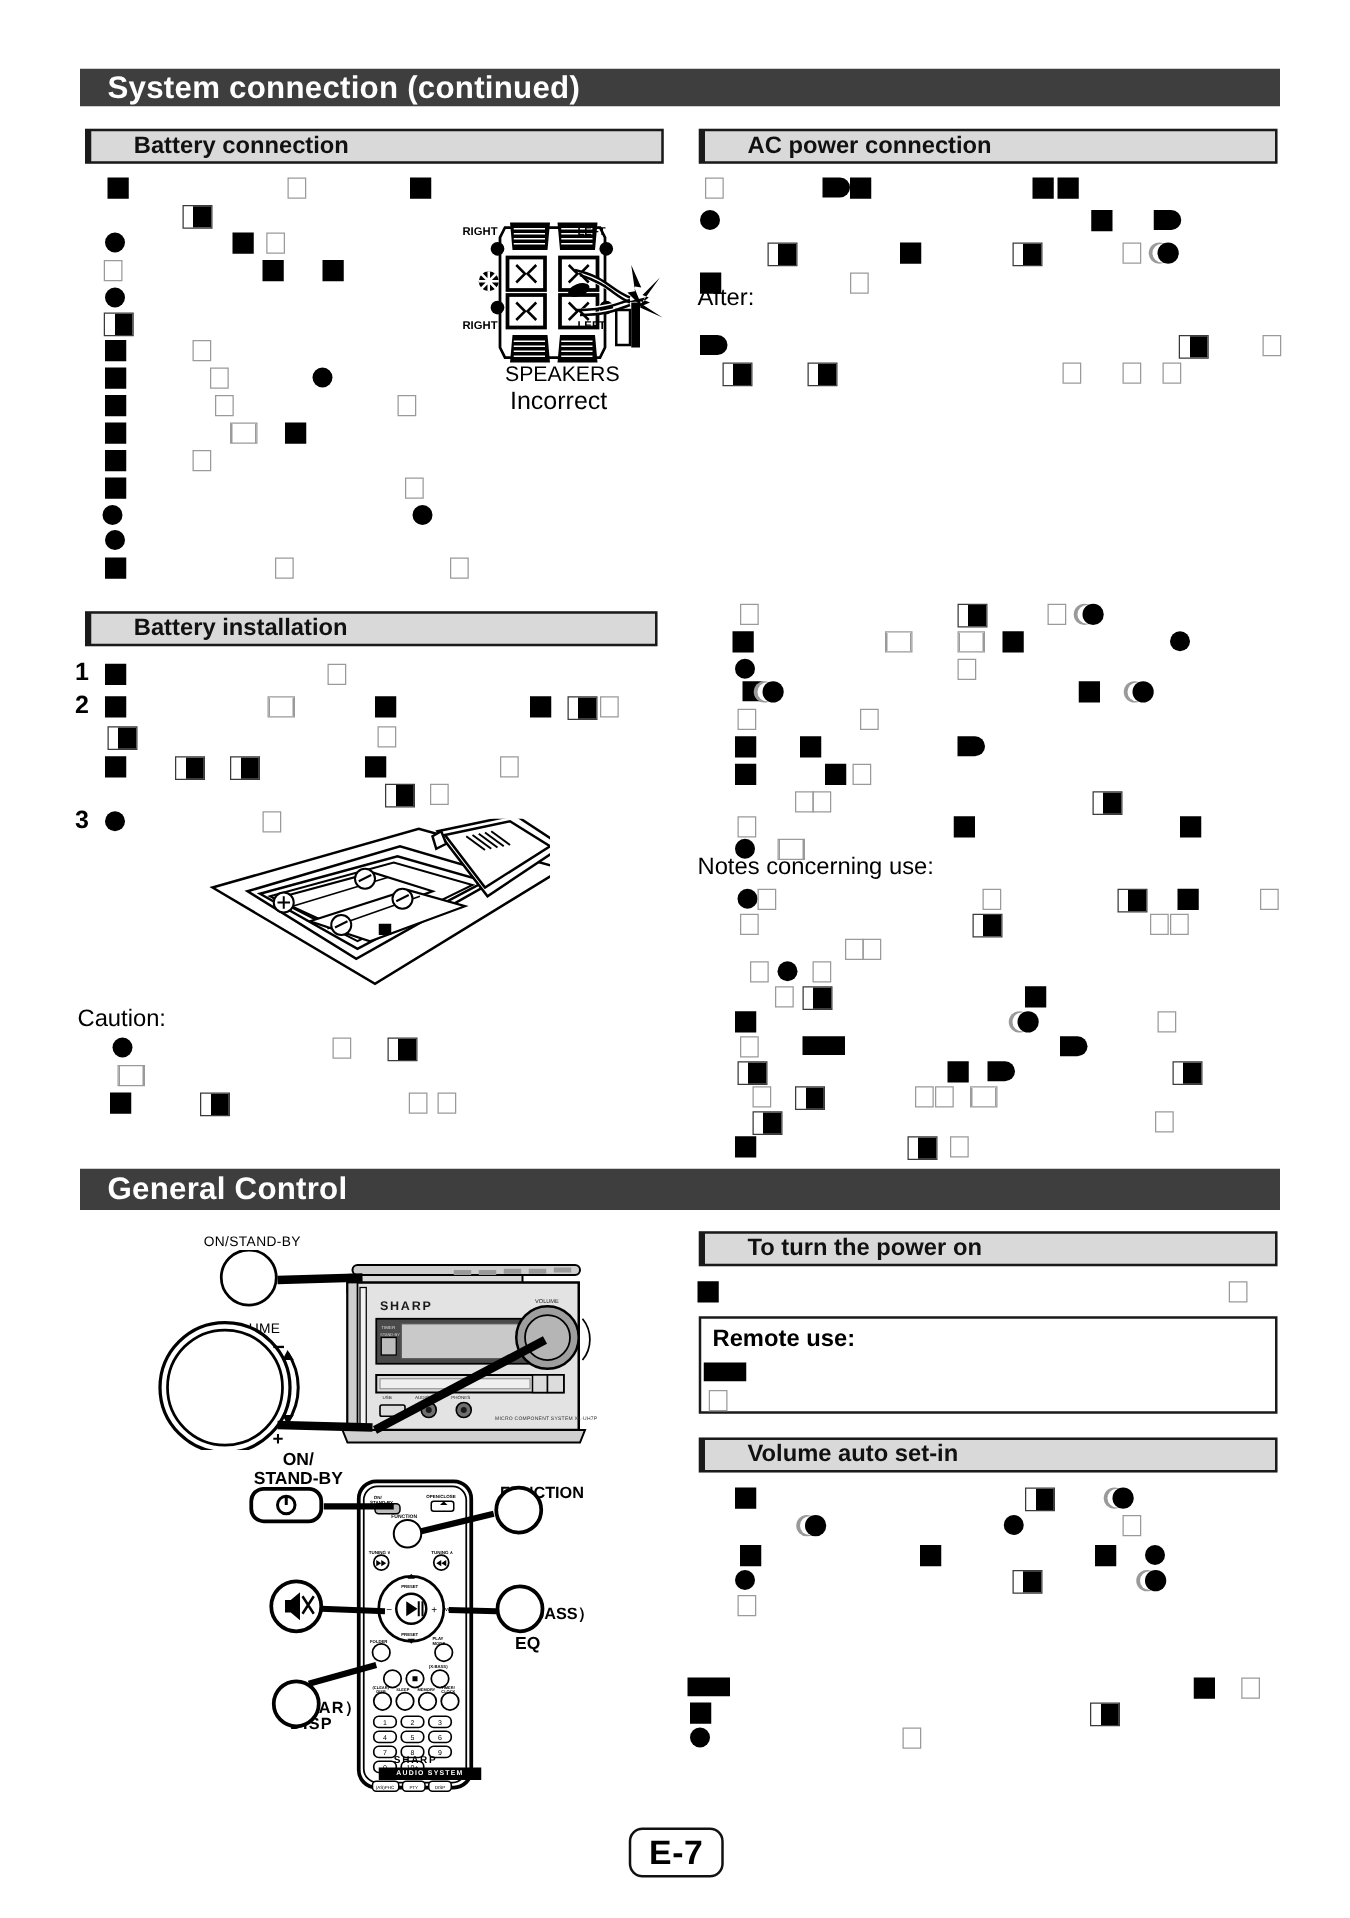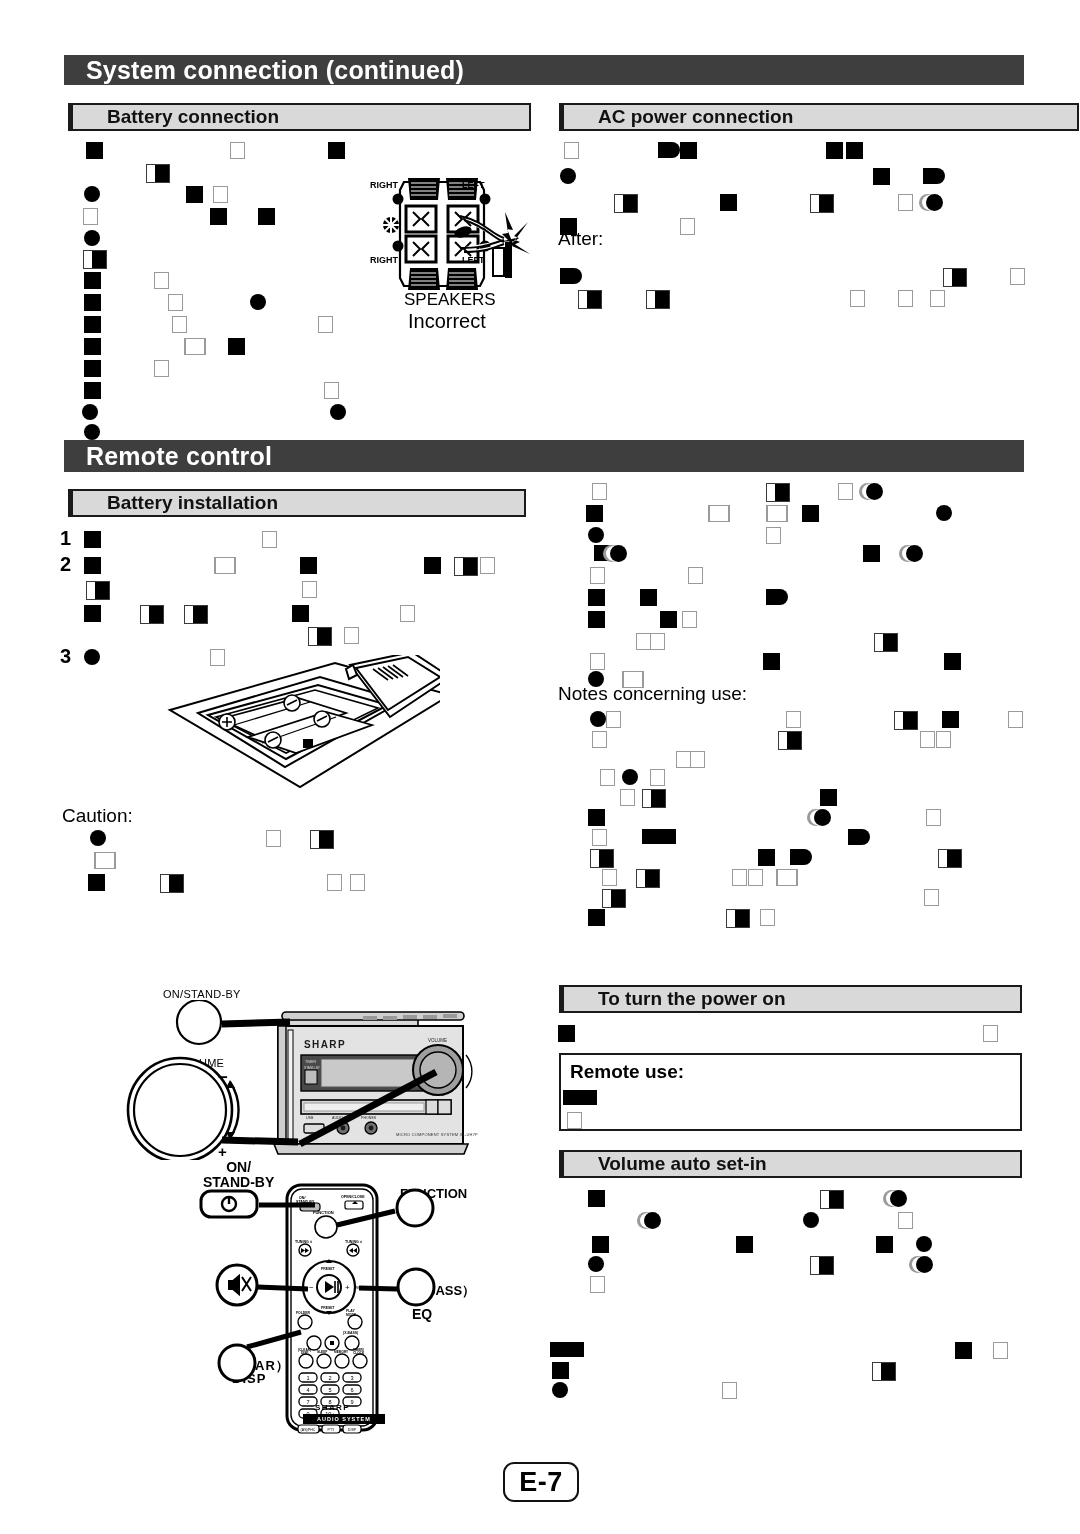--- a/index.html
+++ b/index.html
@@ -209,21 +209,21 @@
       <ellipse cx="95" cy="62" rx="9" ry="5" fill="#000" transform="rotate(-20 95 62)"></ellipse>
     </svg>
   </div>
   <div class="figtxt" style="left:370px;top:180px;font-size:9px;font-weight:bold;">RIGHT</div>
   <div class="figtxt" style="left:462px;top:180px;font-size:9px;font-weight:bold;">LEFT</div>
   <div class="figtxt" style="left:370px;top:255px;font-size:9px;font-weight:bold;">RIGHT</div>
   <div class="figtxt" style="left:462px;top:255px;font-size:9px;font-weight:bold;">LEFT</div>
   <div class="figtxt" style="left:404px;top:290px;font-size:17px;">SPEAKERS</div>
   <div class="figtxt" style="left:408px;top:310px;font-size:20px;">Incorrect</div>
 
-  <div class="subbar" style="left:559px;top:103px;width:520px;height:28px;">AC power connection</div>
+  <div class="subbar" style="left:559px;top:103px;width:463px;height:28px;">AC power connection</div>
 
   <div class="gl" id="r-acpower" style="left:558px;top:142px;width:470px;height:180px;">
       <span class="g ob" style="position: absolute; left: 6px; top: 0px; width: 13px; height: 15px;"></span>
       <span class="g rr" style="position: absolute; left: 100px; top: 0px; width: 22px; height: 16px;"></span>
       <span class="g sq" style="position: absolute; left: 122px; top: 0px; width: 17px; height: 17px;"></span>
       <span class="g sq" style="position: absolute; left: 268px; top: 0px; width: 17px; height: 17px;"></span>
       <span class="g sq" style="position: absolute; left: 288px; top: 0px; width: 17px; height: 17px;"></span>
       <span class="g ci" style="position: absolute; left: 2px; top: 26px; width: 16px; height: 16px;"></span>
       <span class="g sq" style="position: absolute; left: 315px; top: 26px; width: 17px; height: 17px;"></span>
       <span class="g rr" style="position: absolute; left: 365px; top: 26px; width: 22px; height: 16px;"></span>
@@ -238,21 +238,20 @@
       <span class="g half" style="position: absolute; left: 385px; top: 126px; width: 22px; height: 17px;"></span>
       <span class="g ob" style="position: absolute; left: 452px; top: 126px; width: 13px; height: 15px;"></span>
       <span class="g half" style="position: absolute; left: 20px; top: 148px; width: 22px; height: 17px;"></span>
       <span class="g half" style="position: absolute; left: 88px; top: 148px; width: 22px; height: 17px;"></span>
       <span class="g ob" style="position: absolute; left: 292px; top: 148px; width: 13px; height: 15px;"></span>
       <span class="g ob" style="position: absolute; left: 340px; top: 148px; width: 13px; height: 15px;"></span>
       <span class="g ob" style="position: absolute; left: 372px; top: 148px; width: 13px; height: 15px;"></span>
     </div>
   <div class="plainlabel" style="left:558px;top:228px;font-size:19px;">After:</div>
 
-  <div class="banner" style="left:64px;top:440px;width:960px;height:32px;">Remote control</div>
 
   <div class="subbar" style="left:68px;top:489px;width:458px;height:28px;">Battery installation</div>
 
   <div class="gl" id="r-battery" style="left:62px;top:531px;width:470px;height:160px;">
       <span class="g sq" style="position: absolute; left: 22px; top: 0px; width: 17px; height: 17px;"></span>
       <span class="g ob" style="position: absolute; left: 200px; top: 0px; width: 13px; height: 15px;"></span>
       <span class="num" style="left: -2px; top: -4px;">1</span>
       <span class="g sq" style="position: absolute; left: 22px; top: 26px; width: 17px; height: 17px;"></span>
       <span class="g ddbl" style="position: absolute; left: 152px; top: 26px; width: 20px; height: 15px;"></span>
       <span class="g sq" style="position: absolute; left: 238px; top: 26px; width: 17px; height: 17px;"></span>
@@ -408,20 +407,21 @@
       <span class="g ob" style="position: absolute; left: 190px; top: 386px; width: 13px; height: 15px;"></span>
       <span class="g ddbl" style="position: absolute; left: 218px; top: 386px; width: 20px; height: 15px;"></span>
       <span class="g half" style="position: absolute; left: 44px; top: 406px; width: 22px; height: 17px;"></span>
       <span class="g ob" style="position: absolute; left: 366px; top: 406px; width: 13px; height: 15px;"></span>
       <span class="g sq" style="position: absolute; left: 30px; top: 426px; width: 17px; height: 17px;"></span>
       <span class="g half" style="position: absolute; left: 168px; top: 426px; width: 22px; height: 17px;"></span>
       <span class="g ob" style="position: absolute; left: 202px; top: 426px; width: 13px; height: 15px;"></span>
     </div>
   <div class="plainlabel" style="left:558px;top:683px;font-size:19px;">Notes concerning use:</div>
 
+  <div class="banner" style="left:64px;top:935px;width:960px;height:33px;">General Control</div>
 
   <div class="figtxt" style="left:163px;top:988px;font-size:11px;letter-spacing:.3px;">ON/STAND-BY</div>
   <div class="figtxt" style="left:176px;top:1057px;font-size:11px;letter-spacing:.3px;">VOLUME</div>
 
   <div class="fig" style="left:118px;top:1000px;width:420px;height:160px;">
     <svg width="420" height="160" viewBox="0 0 420 160">
 
       <circle cx="81" cy="22" r="22" fill="#fff" stroke="#000" stroke-width="2.2"></circle>
 
       <circle cx="62" cy="110" r="52" fill="#fff" stroke="#000" stroke-width="2.6"></circle>

